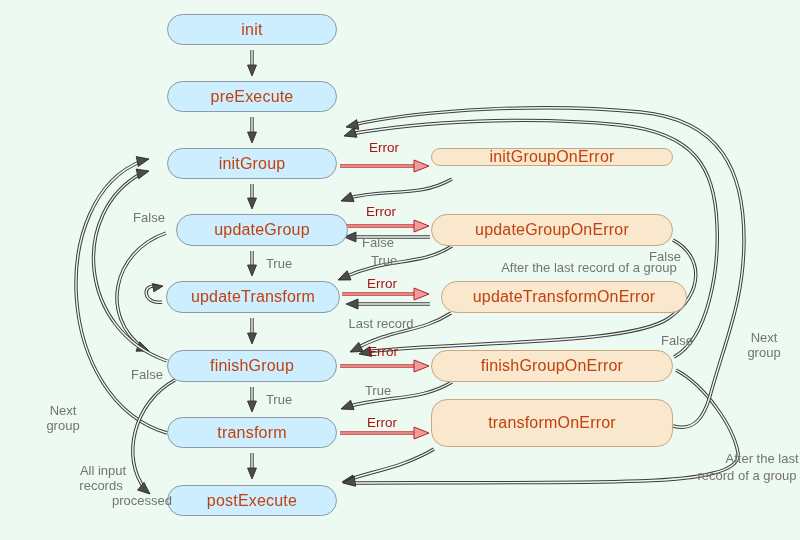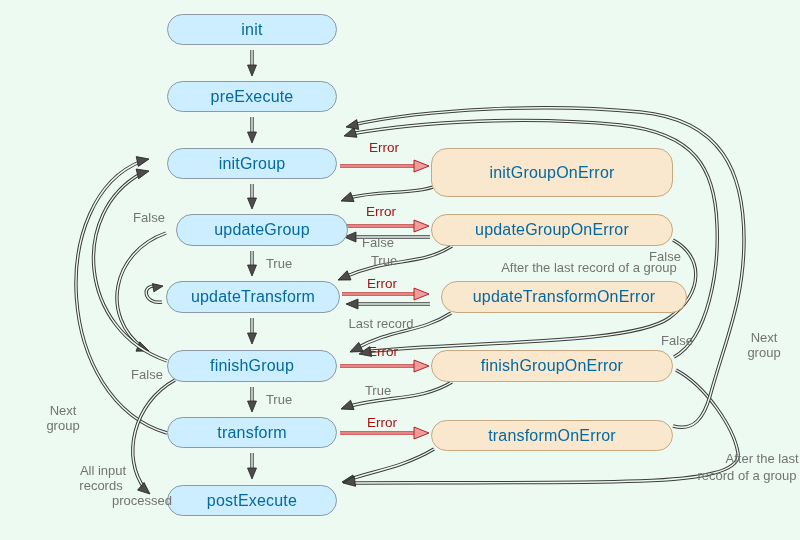--- a/index.html
+++ b/index.html
@@ -10,21 +10,21 @@
   }
   #edges{position:absolute;left:0;top:0;}
   .eo{fill:none;stroke:#3c3c3c;stroke-width:3.4;}
   .ei{fill:none;stroke:#edfaf1;stroke-width:1.4;}
   .gh{fill:#4c4c4c;stroke:#262626;stroke-width:.8;}
   .ro{fill:none;stroke:#bf3434;stroke-width:3.6;}
   .ri{fill:none;stroke:#f4a0a0;stroke-width:1.6;}
   .rh{fill:#f19b9b;stroke:#ad2626;stroke-width:1;}
   .node{
     position:absolute;display:flex;align-items:center;justify-content:center;
-    border-radius:16px;font-size:16px;color:#0369a1;letter-spacing:.2px;
+    border-radius:16px;font-size:16px;color:#c2410c;letter-spacing:.2px;
     box-sizing:border-box;
   }
   .node.main{background:#cceeff;border:1.4px solid #8b9aa6;}
   .node.err{background:#f9e7ce;border:1.4px solid #c7a87f;}
   .lbl{
     position:absolute;transform:translate(-50%,-50%);
     font-size:13px;color:#737373;white-space:nowrap;line-height:1;
   }
   .errlbl{font-size:13.5px;color:#a81414;}
 </style>
@@ -182,25 +182,25 @@
 
   <div class="node main" style="left:167px;top:14px;width:170px;height:31px;">init</div>
   <div class="node main" style="left:167px;top:81px;width:170px;height:31px;">preExecute</div>
   <div class="node main" style="left:167px;top:148px;width:170px;height:31px;">initGroup</div>
   <div class="node main" style="left:176px;top:214px;width:172px;height:32px;">updateGroup</div>
   <div class="node main" style="left:166px;top:281px;width:174px;height:32px;">updateTransform</div>
   <div class="node main" style="left:167px;top:350px;width:170px;height:32px;">finishGroup</div>
   <div class="node main" style="left:167px;top:417px;width:170px;height:31px;">transform</div>
   <div class="node main" style="left:167px;top:485px;width:170px;height:31px;">postExecute</div>
 
-  <div class="node err" style="left:431px;top:148px;width:242px;height:49px;">initGroupOnError</div>
+  <div class="node err" style="left:431px;top:148px;width:242px;height:18px;">initGroupOnError</div>
   <div class="node err" style="left:431px;top:214px;width:242px;height:32px;">updateGroupOnError</div>
   <div class="node err" style="left:441px;top:281px;width:246px;height:32px;">updateTransformOnError</div>
   <div class="node err" style="left:431px;top:350px;width:242px;height:32px;">finishGroupOnError</div>
-  <div class="node err" style="left:431px;top:420px;width:242px;height:31px;">transformOnError</div>
+  <div class="node err" style="left:431px;top:399px;width:242px;height:48px;">transformOnError</div>
 
   <div class="lbl errlbl" style="left:384px;top:148px;">Error</div>
   <div class="lbl errlbl" style="left:381px;top:212px;">Error</div>
   <div class="lbl errlbl" style="left:382px;top:284px;">Error</div>
   <div class="lbl errlbl" style="left:383px;top:352px;">Error</div>
   <div class="lbl errlbl" style="left:382px;top:423px;">Error</div>
 
   <div class="lbl" style="left:279px;top:263px;">True</div>
   <div class="lbl" style="left:384px;top:260px;">True</div>
   <div class="lbl" style="left:279px;top:399px;">True</div>

